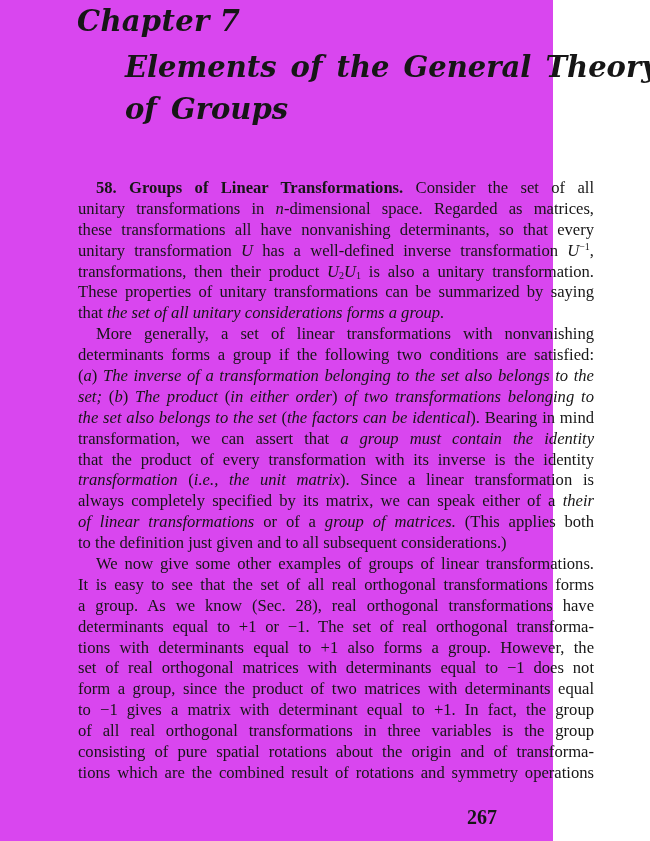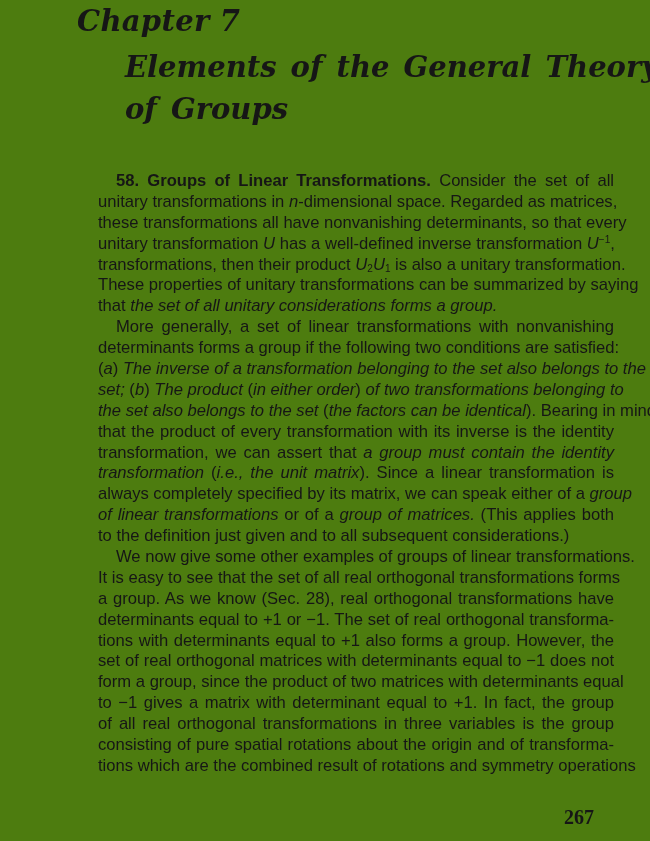--- a/index.html
+++ b/index.html
@@ -1,31 +1,31 @@
 <!DOCTYPE html>
 <html><head>
 <meta charset="utf-8">
 <style>
   html, body { margin: 0; padding: 0; background: #ffffff; }
   body { width: 650px; height: 841px; position: relative; overflow: hidden; color: #161616; }
-  .page { position: absolute; left: 0; top: 0; width: 650px; height: 841px; background: #4d7c0f; }
+  .page { position: absolute; left: 0; top: 0; width: 553px; height: 841px; background: #d946ef; }
   .chapter-label {
     position: absolute; left: 77px; top: 4px;
     font-family: "DejaVu Serif", serif; font-style: italic; font-weight: bold;
     font-size: 29px; letter-spacing: 0.3px; margin: 0; white-space: nowrap;
   }
   .chapter-title {
     position: absolute; left: 77px; top: 46px; width: 500px;
     font-family: "DejaVu Serif", serif; font-style: italic; font-weight: bold;
     font-size: 29px; line-height: 42px; margin: 0; word-spacing: 4px;
   }
   .chapter-title span { display: block; white-space: nowrap; margin-left: 48px; }
   .body-text {
-    position: absolute; left: 78px; top: 171px; width: 516px;
-    font-family: Liberation Sans, sans-serif; font-size: 16.6px; line-height: 20.9px; margin-left: 20px;
+    position: absolute; left: 78px; top: 178px; width: 516px;
+    font-family: Liberation Serif, serif; font-size: 16.6px; line-height: 20.9px;
   }
   .line { display: block; white-space: nowrap; text-align: justify; text-align-last: justify; height: 20.9px; overflow: visible; }
   .line.last { text-align-last: left; }
   .indent { padding-left: 18px; }
   .sec-head { font-weight: bold; }
   i { font-style: italic; }
   sub { font-size: 10px; vertical-align: -2px; line-height: 0; }
   sup { font-size: 10px; vertical-align: 6px; line-height: 0; }
   .page-number {
     position: absolute; right: 56px; top: 806px;
@@ -48,24 +48,24 @@
       <span class="line"><span>these transformations all have nonvanishing determinants, so that every</span></span>
       <span class="line"><span>unitary transformation </span><i>U</i><span> has a well-defined inverse transformation </span><i>U</i><sup>−1</sup><span>,</span></span>
       <span class="line"><span>transformations, then their product </span><i>U</i><sub>2</sub><i>U</i><sub>1</sub><span> is also a unitary transformation.</span></span>
       <span class="line"><span>These properties of unitary transformations can be summarized by saying</span></span>
       <span class="line last"><span>that </span><i>the set of all unitary considerations forms a group.</i></span>
       <span class="line indent"><span>More generally, a set of linear transformations with nonvanishing</span></span>
       <span class="line"><span>determinants forms a group if the following two conditions are satisfied:</span></span>
       <span class="line"><span>(</span><i>a</i><span>) </span><i>The inverse of a transformation belonging to the set also belongs to the</i></span>
       <span class="line"><i>set;</i><span> (</span><i>b</i><span>) </span><i>The product</i><span> (</span><i>in either order</i><span>) </span><i>of two transformations belonging to</i></span>
       <span class="line"><i>the set also belongs to the set</i><span> (</span><i>the factors can be identical</i><span>).   Bearing in mind</span></span>
+      <span class="line"><span>transformation, we can assert that </span><i>a group must contain the identity</i></span>
       <span class="line"><span>that the product of every transformation with its inverse is the identity</span></span>
-      <span class="line"><span>transformation, we can assert that </span><i>a group must contain the identity</i></span>
       <span class="line"><i>transformation</i><span> (</span><i>i.e., the unit matrix</i><span>).   Since a linear transformation is</span></span>
-      <span class="line"><span>always completely specified by its matrix, we can speak either of a </span><i>group</i></span>
+      <span class="line"><span>always completely specified by its matrix, we can speak either of a </span><i>their</i></span>
       <span class="line"><i>of linear transformations</i><span> or of a </span><i>group of matrices.</i><span>   (This applies both</span></span>
       <span class="line last"><span>to the definition just given and to all subsequent considerations.)</span></span>
       <span class="line indent"><span>We now give some other examples of groups of linear transformations.</span></span>
       <span class="line"><span>It is easy to see that the set of all real orthogonal transformations forms</span></span>
       <span class="line"><span>a group.   As we know (Sec. 28), real orthogonal transformations have</span></span>
       <span class="line"><span>determinants equal to +1 or −1.   The set of real orthogonal transforma-</span></span>
       <span class="line"><span>tions with determinants equal to +1 also forms a group.   However, the</span></span>
       <span class="line"><span>set of real orthogonal matrices with determinants equal to −1 does not</span></span>
       <span class="line"><span>form a group, since the product of two matrices with determinants equal</span></span>
       <span class="line"><span>to −1 gives a matrix with determinant equal to +1.   In fact, the group</span></span>

